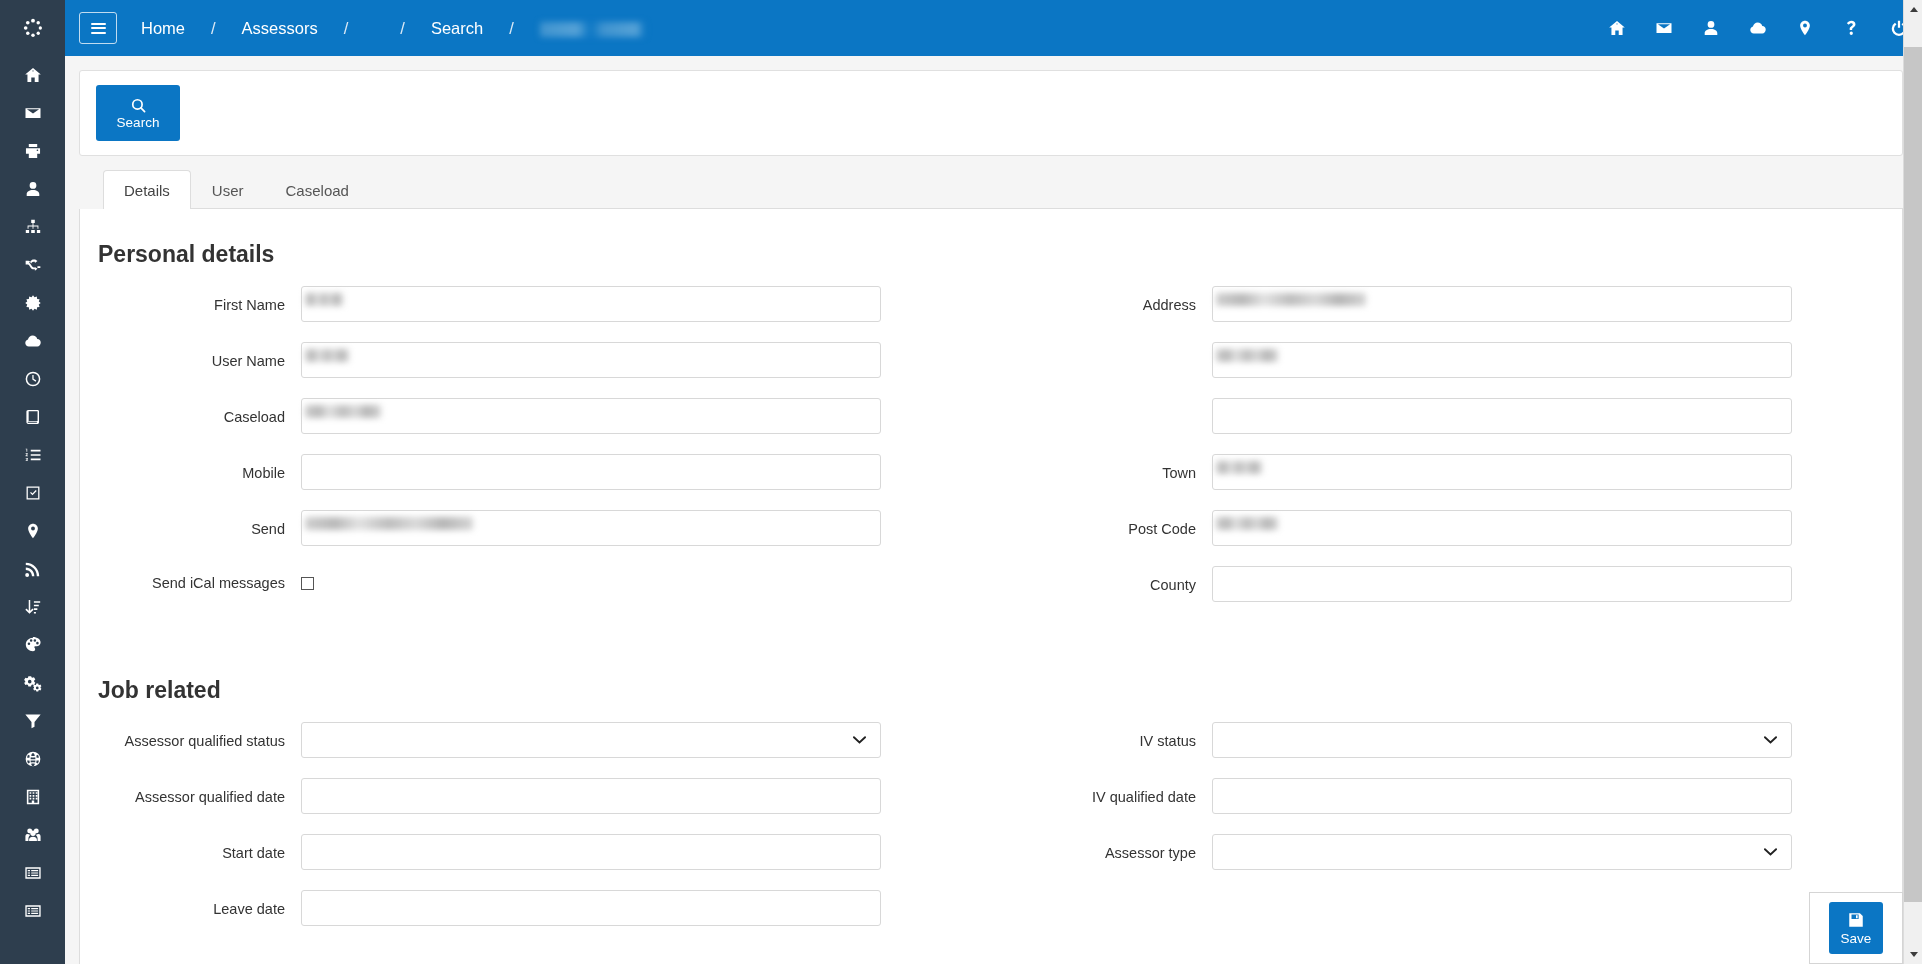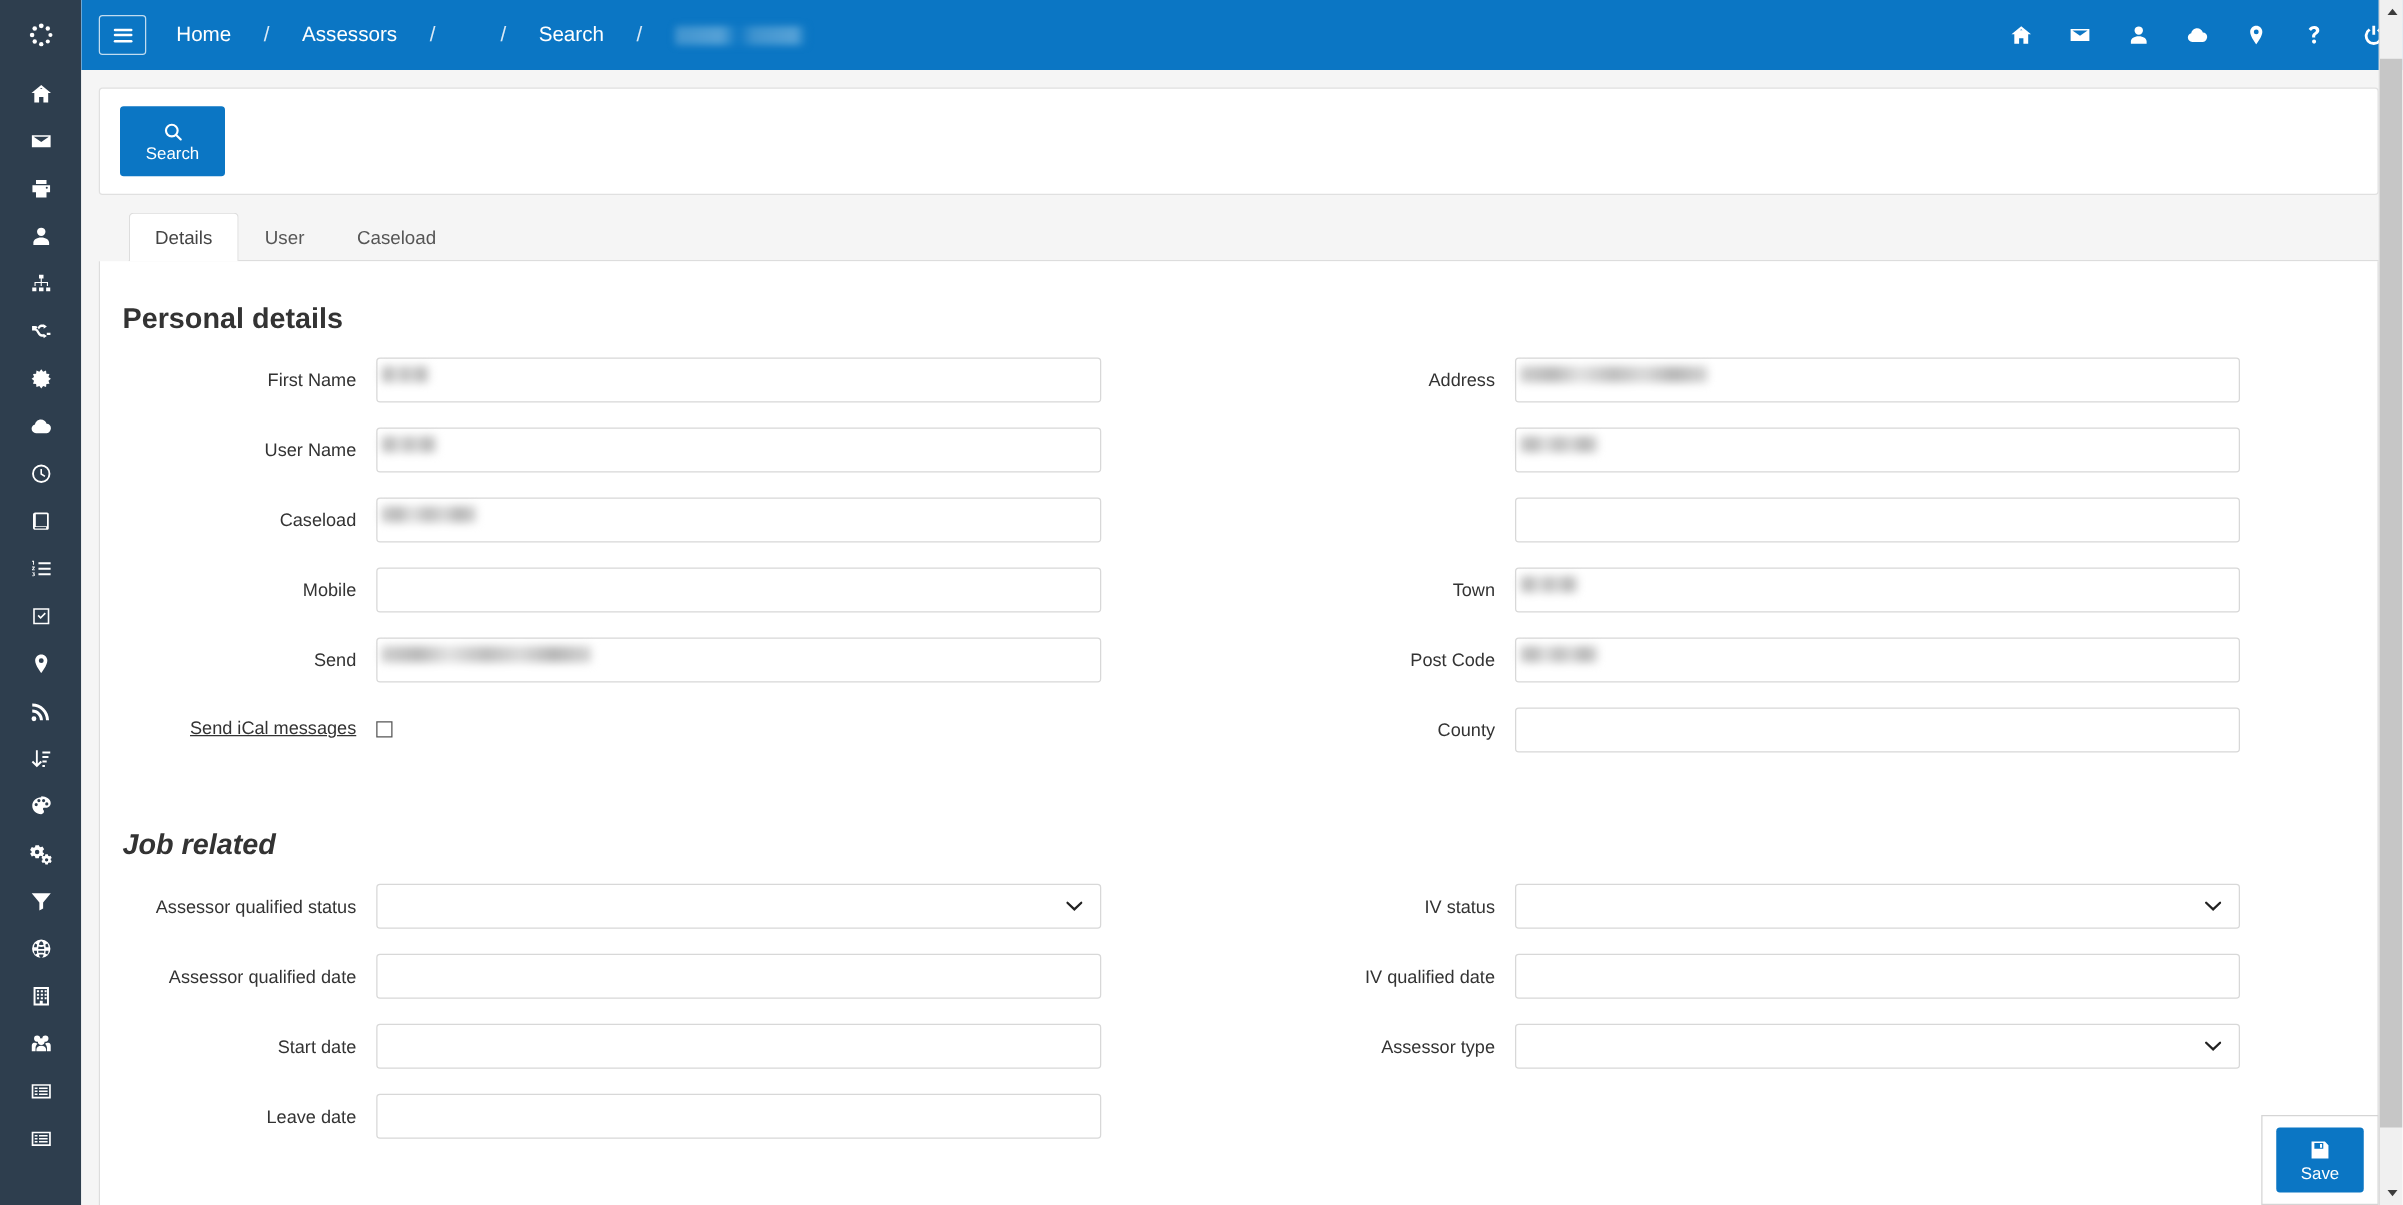--- a/index.html
+++ b/index.html
@@ -192,21 +192,21 @@
     height: 818px;
     padding: 32px 0 0 0;
     position: relative;
   }
   .section-title {
     font-size: 23px;
     font-weight: bold;
     color: #333;
     margin: 0 0 18px 18px;
   }
-  #section-job-title { margin-top: 40px; font-style: italic; }
+  #section-job-title { margin-top: 55px; }
 
   .cols { display: flex; flex-direction: row; width: 100%; }
   .col { width: 50%; padding: 0 0 0 0; }
 
   .field-row {
     display: flex;
     align-items: flex-start;
     margin-bottom: 20px;
     padding-left: 18px;
   }
@@ -255,35 +255,35 @@
     border-radius: 2px;
     pointer-events: none;
   }
   .cbx {
     width: 13px; height: 13px;
     border: 1px solid #555;
     background: #fff;
     margin-top: 11px;
     cursor: pointer;
   }
-  .label-cbx { padding-top: 8px; text-decoration: underline; }
+  .label-cbx { padding-top: 8px; }
 
   
   #save-panel {
     position: absolute;
     right: 19px;
     bottom: 0px;
     width: 94px; height: 72px;
     background: #ffffff;
     border: 1px solid #d5d5d5;
     display: flex; align-items: center; justify-content: center;
     z-index: 30;
   }
   #save-button {
-    width: 70px; height: 52px;
+    width: 54px; height: 52px;
     background: #0b76c4;
     border: none; border-radius: 3px;
     color: #fff;
     display: flex; flex-direction: column;
     align-items: center; justify-content: center;
     gap: 3px;
     cursor: pointer;
     font-family: "Liberation Sans", sans-serif;
   }
   #save-button .lbl { font-size: 13.5px; line-height: 1; }

